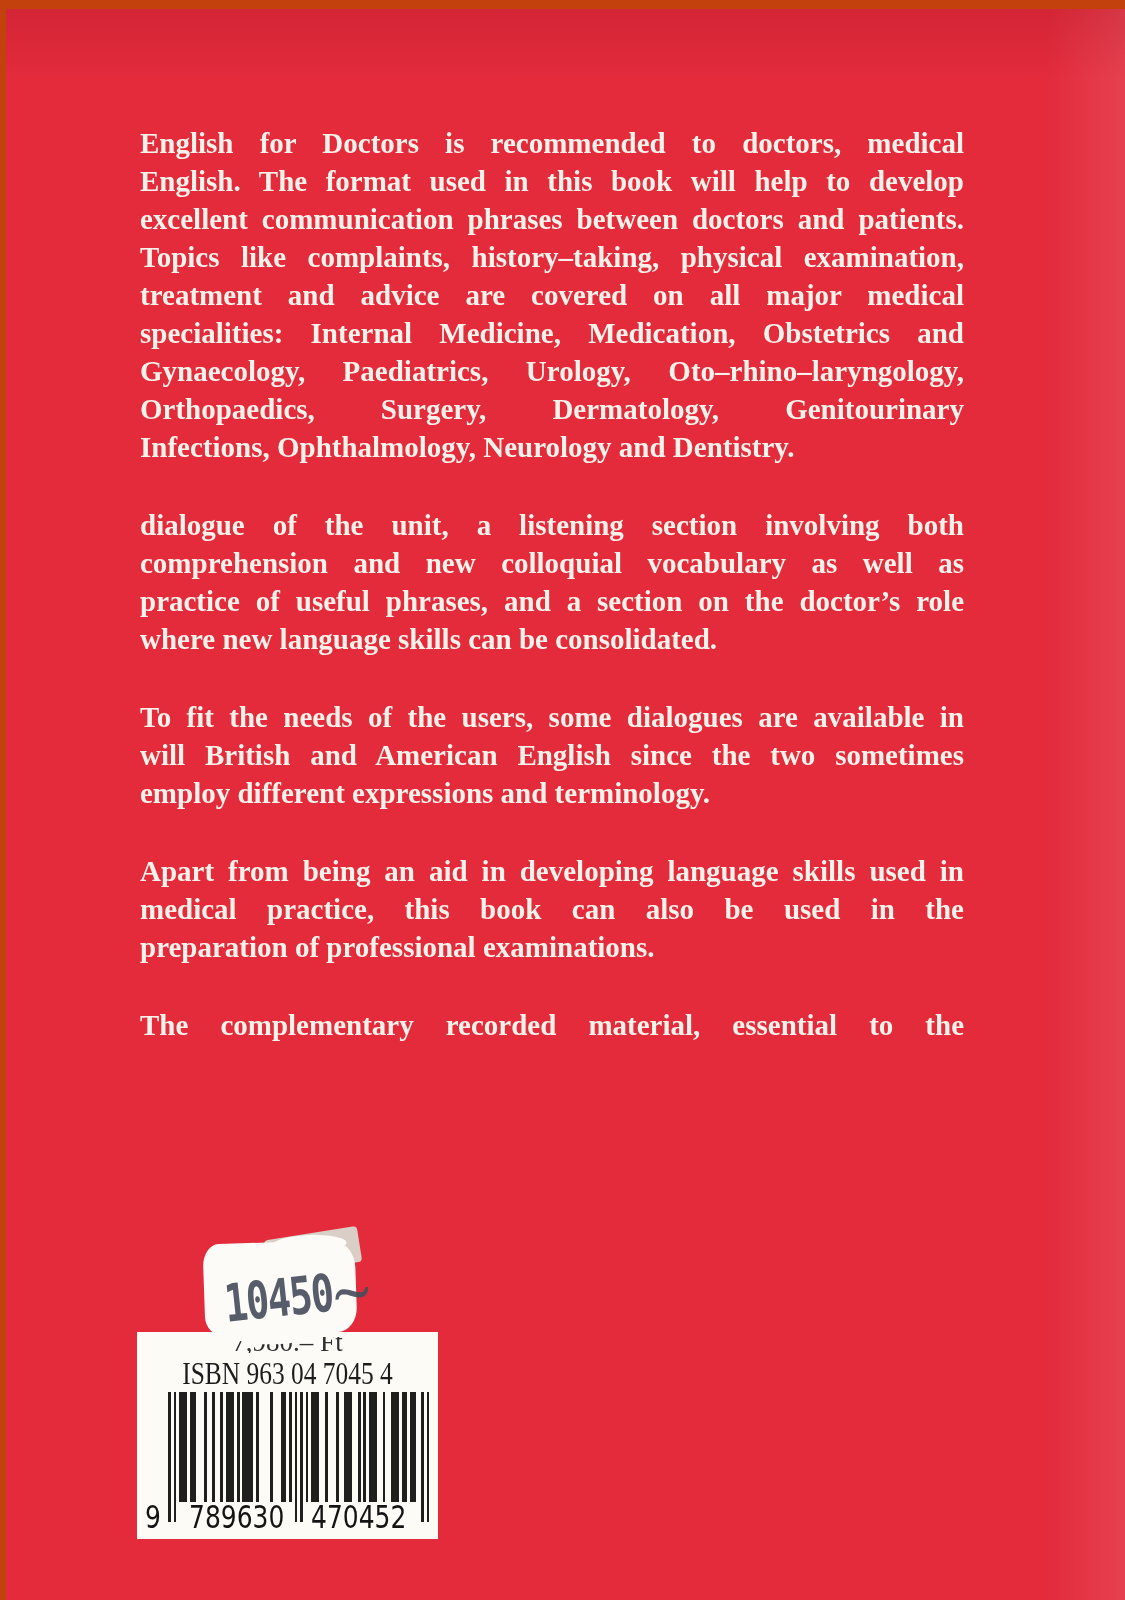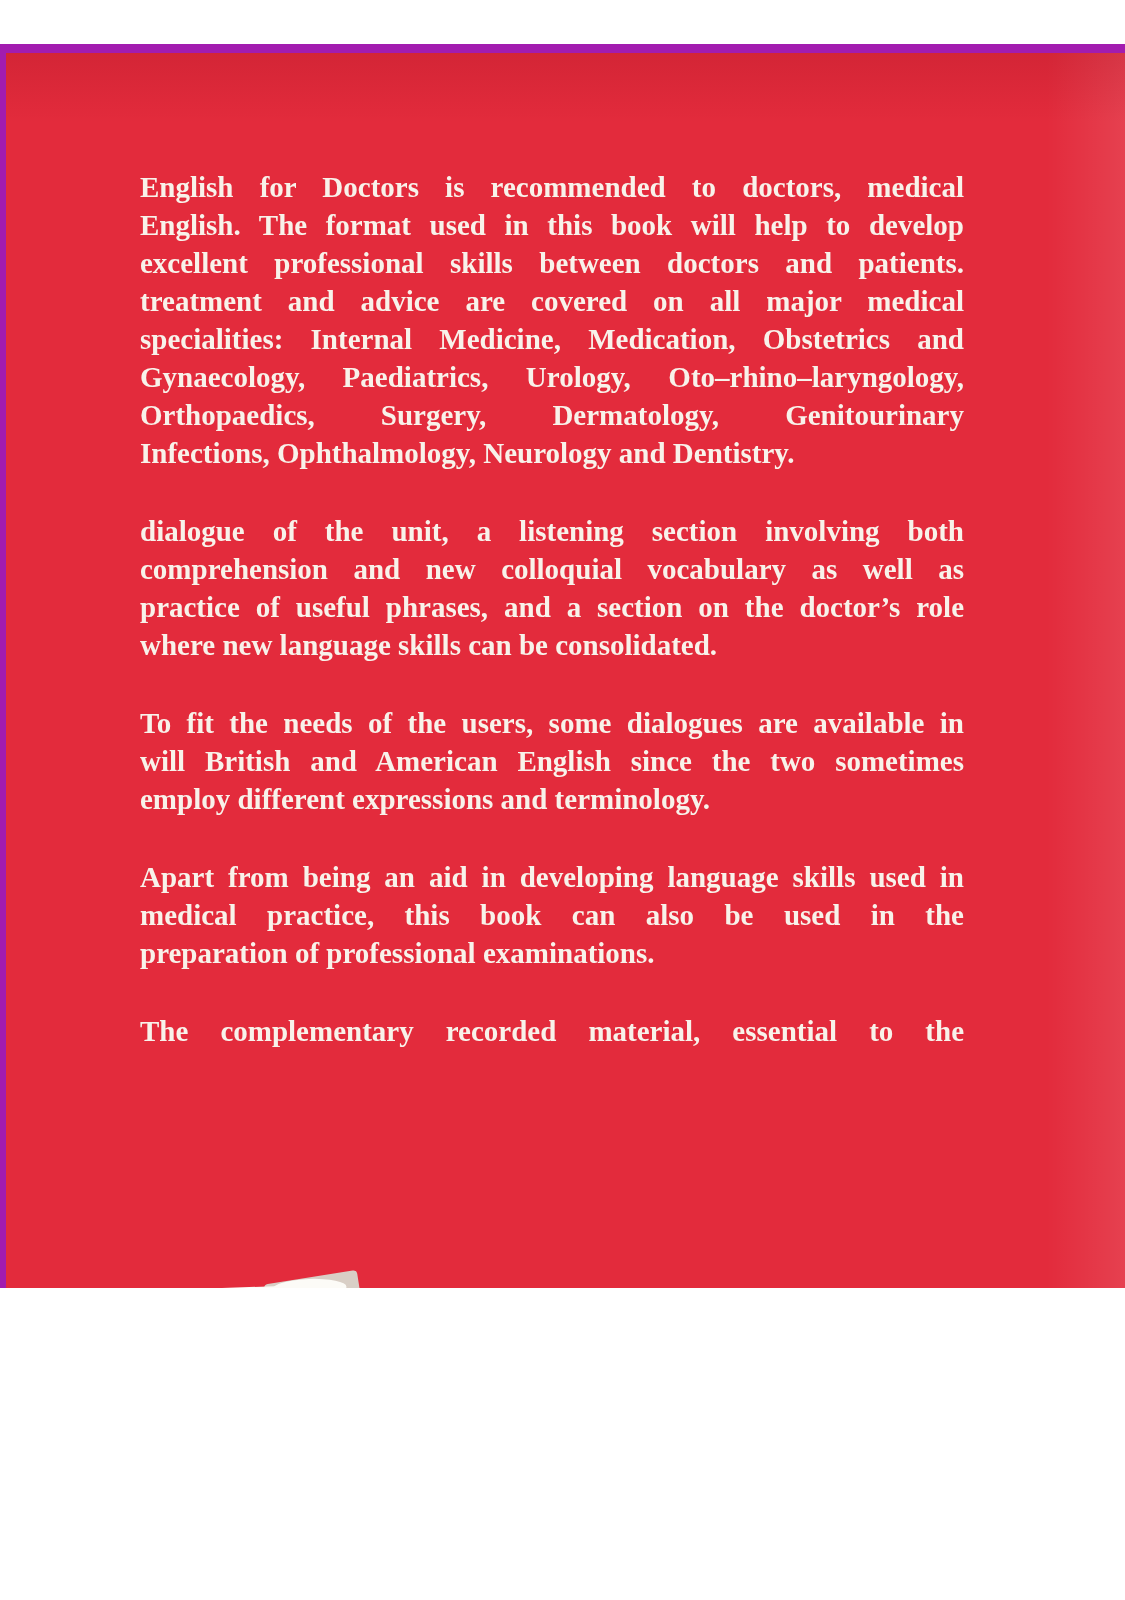--- a/index.html
+++ b/index.html
@@ -1,17 +1,17 @@
 <!DOCTYPE html>
 <html><head>
 <meta charset="utf-8">
 <style>
   html,body{margin:0;padding:0;background:#ffffff;}
-  .page{position:relative;width:1125px;height:1244px;background:#a21caf;overflow:hidden;
-        font-family:"Liberation Serif",serif;margin-top:44px;}
+  .page{position:relative;width:1125px;height:1600px;background:#c2410c;overflow:hidden;
+        font-family:"Liberation Serif",serif;}
   .cover{position:absolute;left:6px;top:9px;right:0;bottom:0;
          background:
            linear-gradient(180deg, rgba(140,10,25,.18) 0, rgba(140,10,25,0) 70px),
            linear-gradient(90deg, rgba(255,255,255,0) 93%, rgba(255,255,255,.10)),
            #e32b3c;}
   
   .text-block{position:absolute;left:140px;top:124px;width:824px;z-index:2;}
   .para{margin:0;}
   .para + .para{margin-top:40px;}
   .line{font-family:"Liberation Serif",serif;font-weight:700;font-size:29px;line-height:38px;
@@ -62,21 +62,22 @@
 </head>
 <body>
 
 <div class="page">
   <div class="cover"></div>
 
   <div class="text-block" id="paragraphs">
       <div class="para">
         <div class="line">English for Doctors is recommended to doctors, medical</div>
         <div class="line">English. The format used in this book will help to develop</div>
-        <div class="line">excellent professional skills between doctors and patients.</div>
+        <div class="line">excellent communication phrases between doctors and patients.</div>
+        <div class="line">Topics like complaints, history–taking, physical examination,</div>
         <div class="line">treatment and advice are covered on all major medical</div>
         <div class="line">specialities: Internal Medicine, Medication, Obstetrics and</div>
         <div class="line">Gynaecology, Paediatrics, Urology, Oto–rhino–laryngology,</div>
         <div class="line">Orthopaedics, Surgery, Dermatology, Genitourinary</div>
         <div class="line last">Infections, Ophthalmology, Neurology and Dentistry.</div>
       </div>
       <div class="para">
         <div class="line">dialogue of the unit, a listening section involving both</div>
         <div class="line">comprehension and new colloquial vocabulary as well as</div>
         <div class="line">practice of useful phrases, and a section on the doctor’s role</div>

